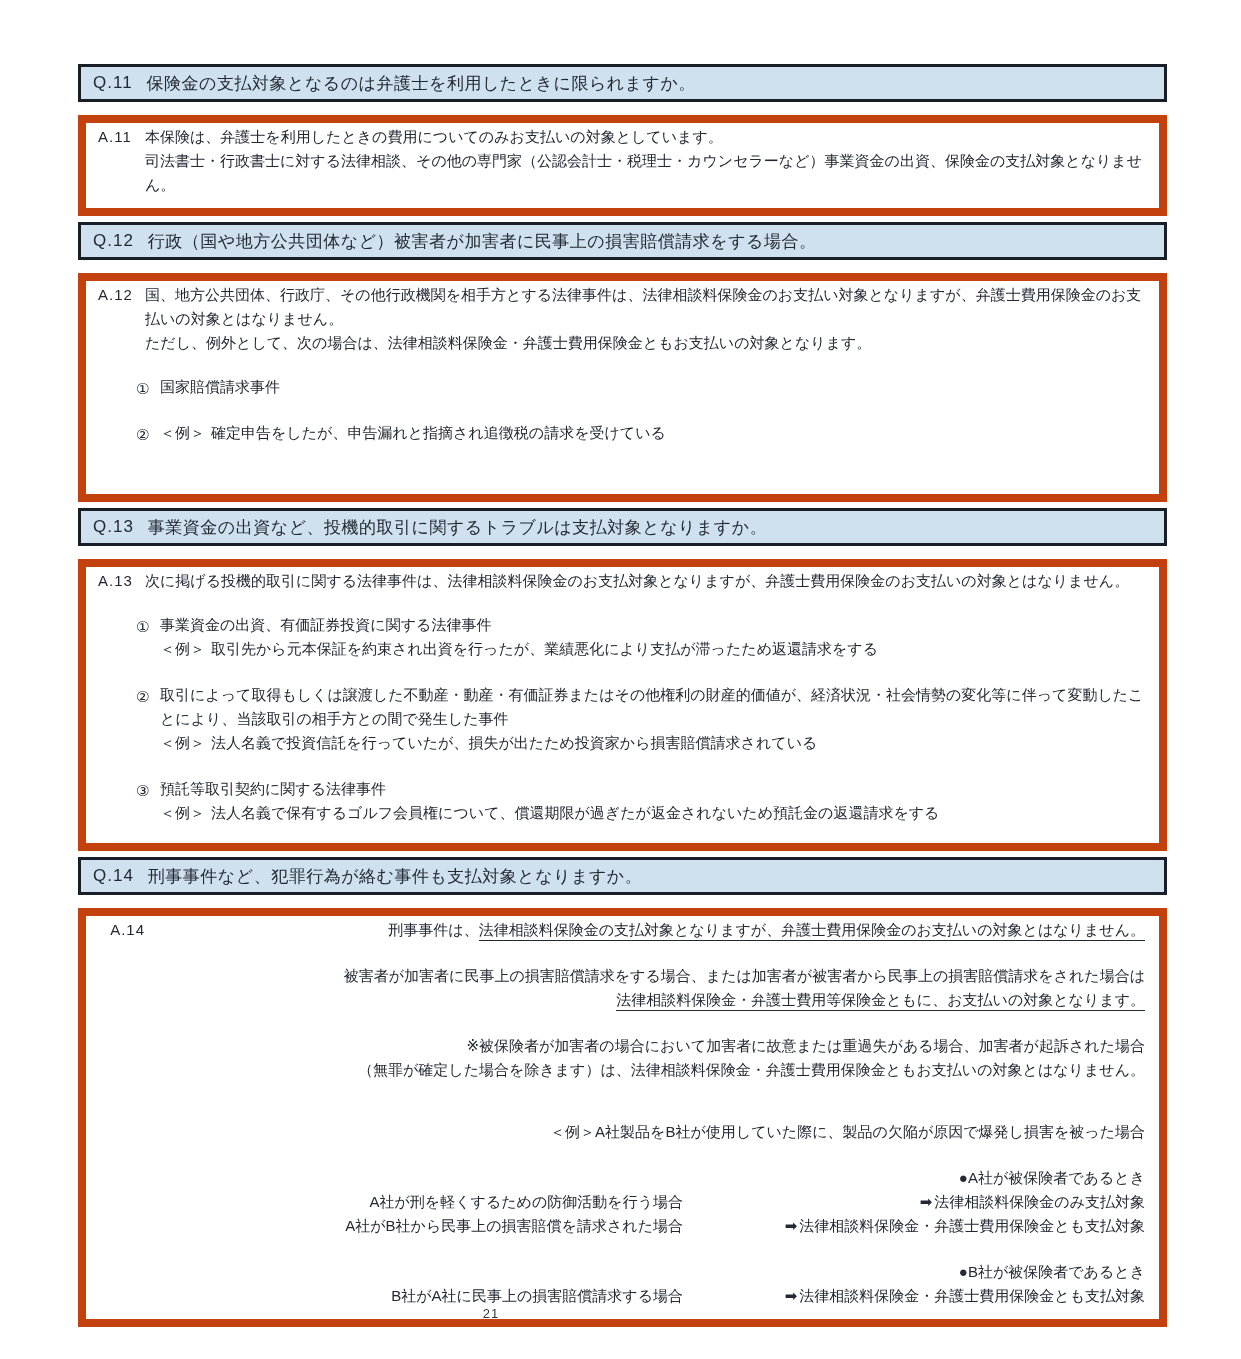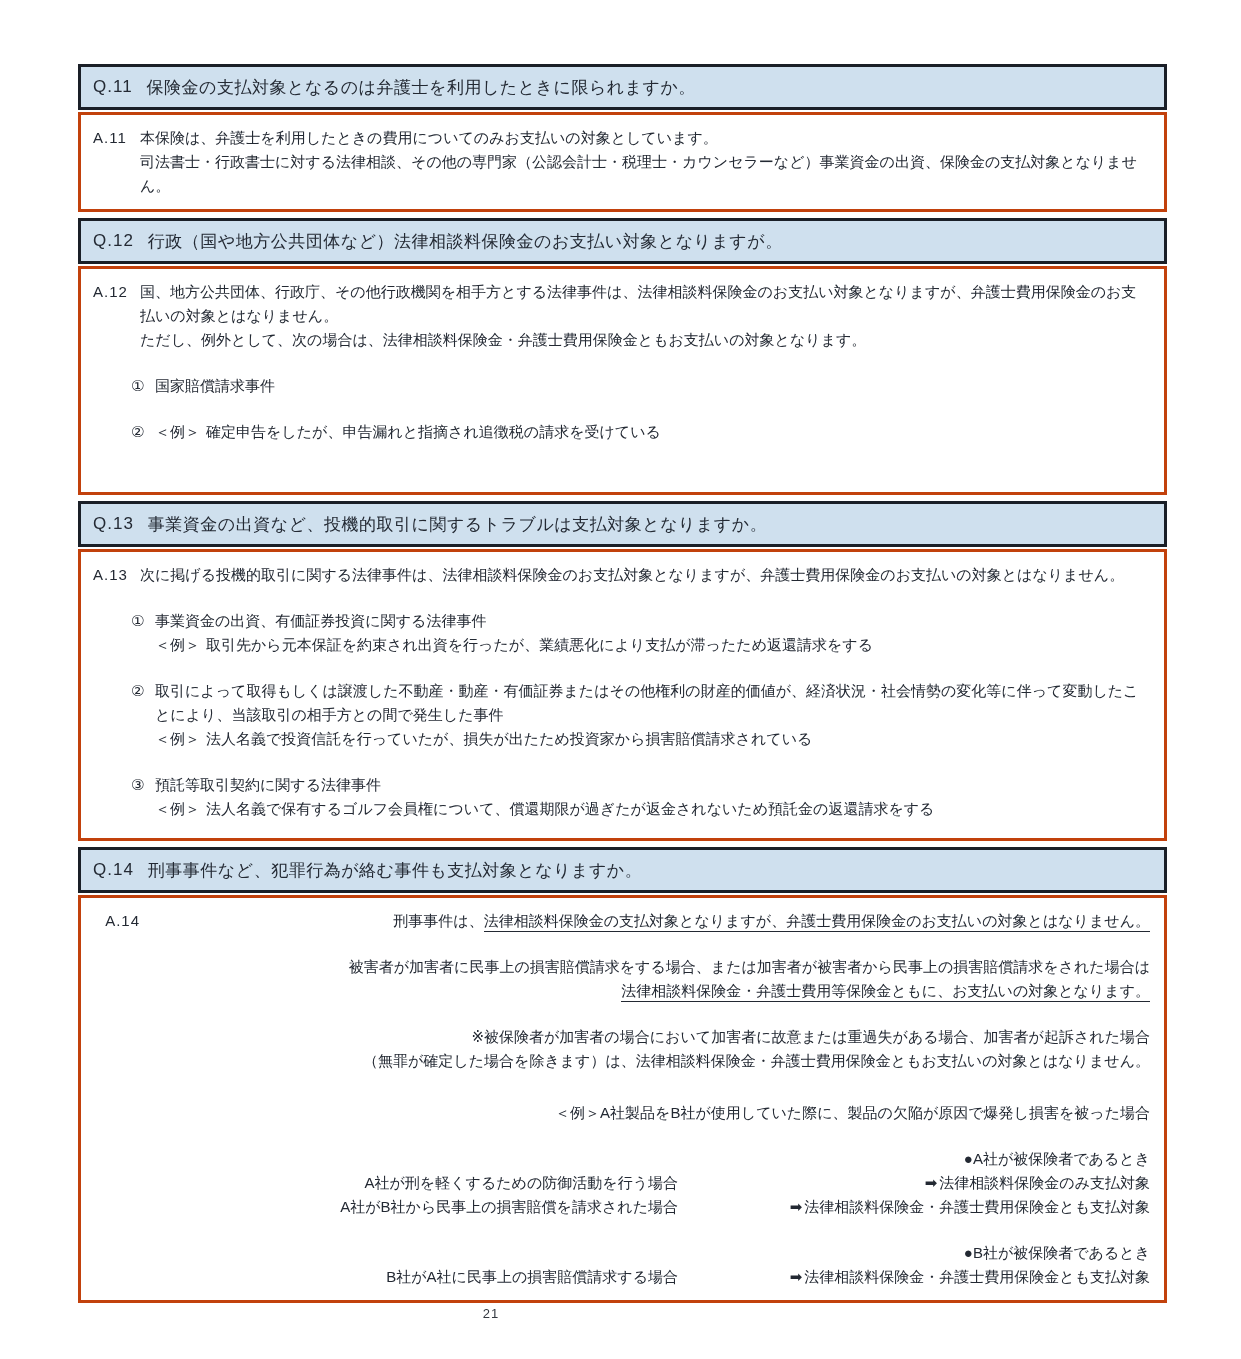--- a/index.html
+++ b/index.html
@@ -11,42 +11,42 @@
     color: #232933;
     position: relative;
   }
   .page {
     padding: 64px 74px 0 78px;
   }
   
   .qbar {
     border: 3px solid #1a1f27;
     background: #cfe0ee;
-    height: 46px;
+    height: 38px;
     display: flex;
     align-items: center;
     padding: 0 12px;
-    margin-bottom: 2px;
+    margin-bottom: 13px;
   }
   .qbar .qlabel {
     font-size: 17px;
     letter-spacing: 1px;
     margin-right: 14px;
     white-space: nowrap;
   }
   .qbar .qtext {
     font-size: 17px;
     letter-spacing: 0.5px;
     white-space: nowrap;
   }
   
   .abox {
-    border: 3px solid #c2410c;
+    border: 8px solid #c2410c;
     background: #ffffff;
-    padding: 11px 14px 11px 12px;
+    padding: 2px 14px 11px 12px;
     margin-bottom: 6px;
     font-size: 15px;
     line-height: 24px;
   }
   .abox.h11 { min-height: 94px; }
   .abox.h12 { min-height: 229px; }
   .abox.h13 { min-height: 292px; }
   .abox.h14 { min-height: 405px; text-align: right; }
   .alead {
     display: flex;
@@ -58,26 +58,26 @@
     white-space: nowrap;
   }
   .alead .abody { flex: 1; }
   
   .item {
     display: flex;
     margin-left: 38px;
     margin-top: 22px;
   }
   .item .inum { flex: 0 0 24px; }
-  .item .ibody { flex: 1; }
+  .item .ibody { flex: 1; font-family: Liberation Mono, monospace; }
   .example { }
   .example .exlabel { margin-right: 6px; }
   
   .p14 { margin-left: 38px; margin-top: 22px; }
-  .ex14 { margin-left: 70px; margin-top: 28px; }
+  .ex14 { margin-left: 70px; margin-top: 38px; }
   .case-block { margin-top: 22px; }
   .case-title { margin-left: 55px; }
   .case-row {
     margin-left: 120px;
     display: flex;
     align-items: flex-start;
   }
   .case-cond { flex: 0 0 465px; }
   .case-result { flex: 1; white-space: nowrap; }
   .arrow { margin-right: 2px; }
@@ -111,21 +111,21 @@
       <span class="alabel">A.11</span>
       <div class="abody">
         <div>本保険は、弁護士を利用したときの費用についてのみお支払いの対象としています。</div>
         <div>司法書士・行政書士に対する法律相談、その他の専門家（公認会計士・税理士・カウンセラーなど）事業資金の出資、保険金の支払対象となりません。</div>
       </div>
     </div>
   </div>
 
   <div class="qbar">
     <span class="qlabel">Q.12</span>
-    <span class="qtext">行政（国や地方公共団体など）法律相談料保険金のお支払い対象となりますが。</span>
+    <span class="qtext">行政（国や地方公共団体など）被害者が加害者に民事上の損害賠償請求をする場合。</span>
   </div>
   <div class="abox h12">
     <div class="alead">
       <span class="alabel">A.12</span>
       <div class="abody">
         <div>国、地方公共団体、行政庁、その他行政機関を相手方とする法律事件は、法律相談料保険金のお支払い対象となりますが、弁護士費用保険金のお支払いの対象とはなりません。</div>
         <div>ただし、例外として、次の場合は、法律相談料保険金・弁護士費用保険金ともお支払いの対象となります。</div>
       </div>
     </div>
     <div class="item">

